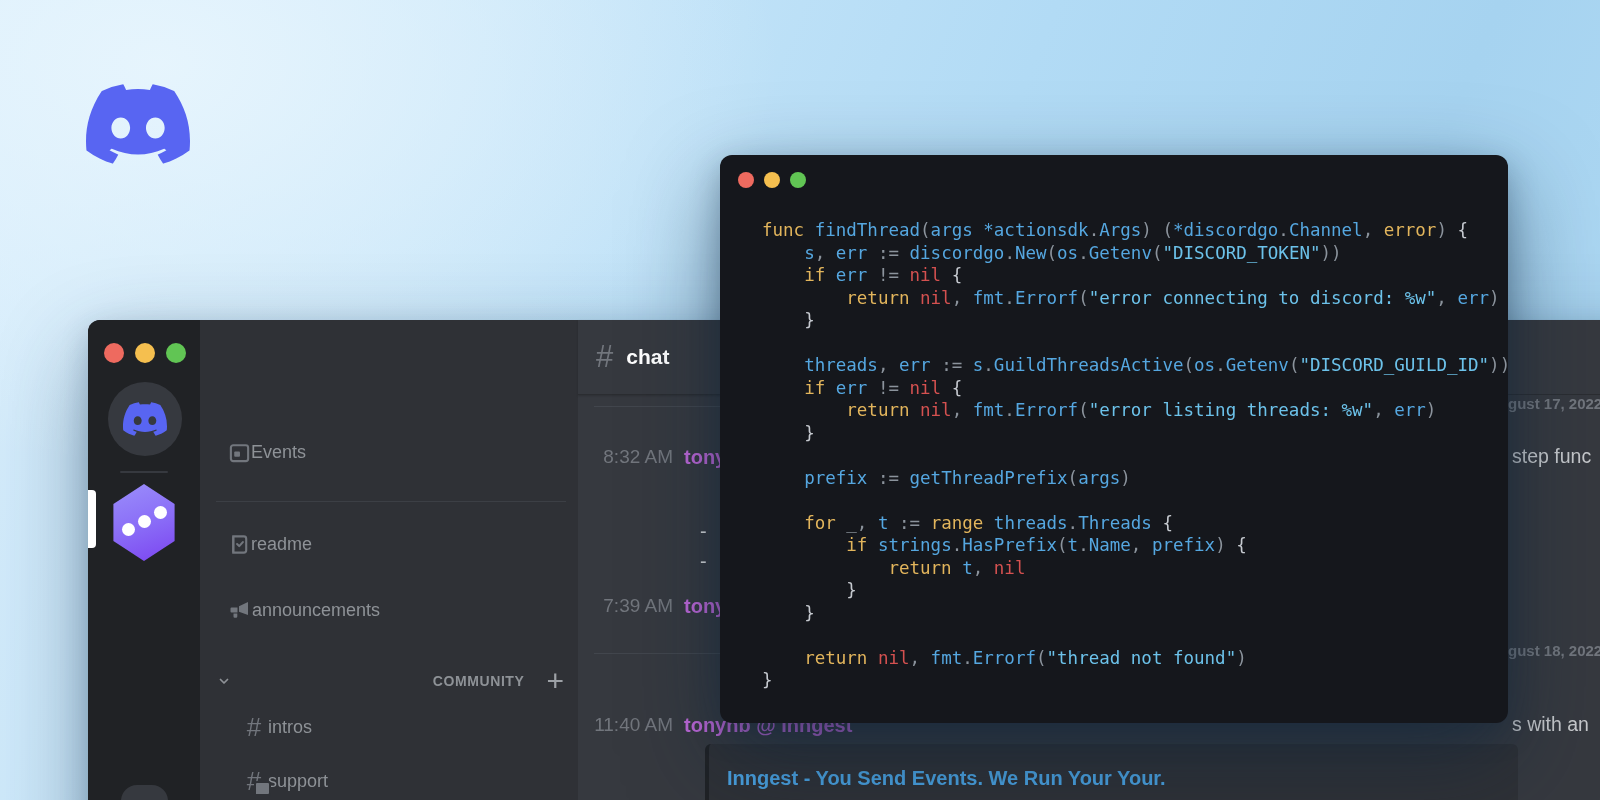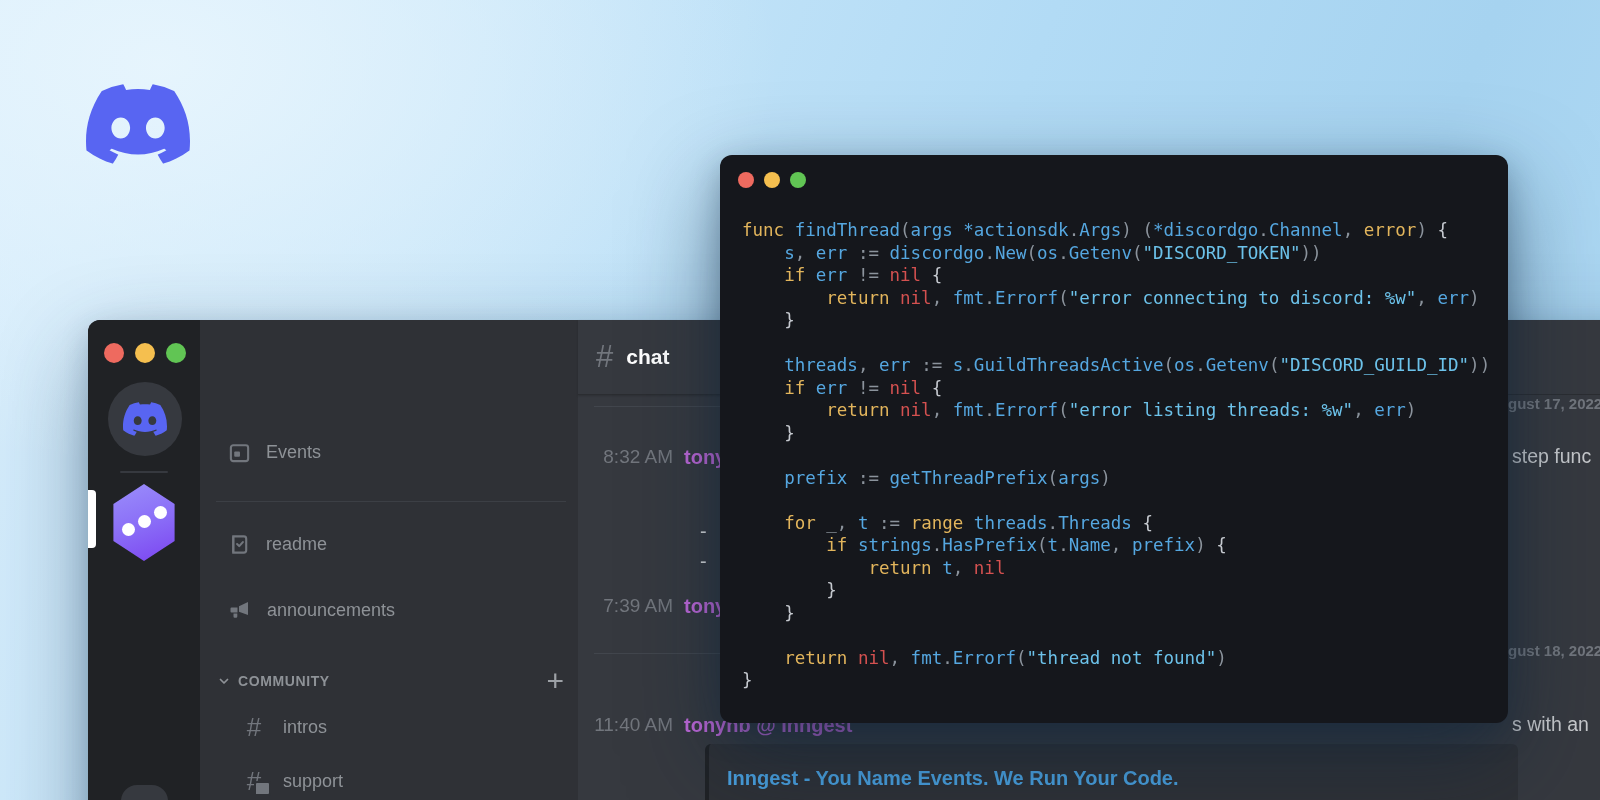--- a/index.html
+++ b/index.html
@@ -27,25 +27,25 @@
     clip-path:polygon(50% 0,95% 26%,95% 74%,50% 100%,5% 74%,5% 26%);
     background:linear-gradient(160deg,#9b8ffb 0%,#8a6df7 52%,#7b43f0 100%);}
   .hex .dot{position:absolute;width:13px;height:13px;border-radius:50%;background:#fff;}
   .hex .d1{left:12px;top:39px}.hex .d2{left:28px;top:31px}.hex .d3{left:44px;top:22px}
   .rail-peek{position:absolute;left:33px;top:465px;width:47px;height:16px;border-radius:16px 16px 0 0;background:#36393f;}
 
   .sidebar{position:absolute;left:112px;top:0;width:378px;height:100%;background:#2f3136;}
   .sb-header{height:74px;border-bottom:1px solid #26282c;box-shadow:0 1px 2px rgba(0,0,0,.18);
     display:flex;align-items:center;padding:0 18px 0 19px;box-sizing:border-box;}
   .sb-title{margin-left:11px;font-size:19px;font-weight:700;color:#fff;flex:1;white-space:nowrap;}
-  .sb-row{position:absolute;left:28px;right:14px;height:40px;display:flex;align-items:center;gap:15px;}
+  .sb-row{position:absolute;left:28px;right:14px;height:40px;display:flex;align-items:center;}
   .sb-label{font-size:18px;font-weight:500;color:#8e9297;}
   .r-events{top:112px}.r-readme{top:204px}.r-ann{top:270px}
   .sb-sep{position:absolute;left:16px;right:12px;top:181px;height:1px;background:#3c3f45;}
-  .r-cat{position:absolute;left:18px;right:14px;top:342px;height:38px;display:flex;align-items:center;gap:8px;}
+  .r-cat{position:absolute;left:18px;right:14px;top:342px;height:38px;display:flex;align-items:center;gap:22px;text-align:right;}
   .cat-label{font-size:14px;font-weight:700;letter-spacing:.6px;color:#8e9297;flex:1;}
   .r-intros{top:387px;left:40px}.r-support{top:441px;left:40px}
   .hash-glyph{font-size:26px;font-weight:500;color:#72767d;line-height:1;position:relative;width:28px;text-align:center;}
   .hash-bubble{position:absolute;right:-3px;bottom:-2px;width:13px;height:11px;background:#72767d;border:2px solid #2f3136;border-radius:3px 3px 3px 0;}
 
   .chat{position:absolute;left:490px;top:0;right:0;height:100%;background:#36393f;}
   .chat-header{height:74px;border-bottom:1px solid #2b2d31;box-shadow:0 1px 2px rgba(0,0,0,.18);
     display:flex;align-items:center;padding-left:18px;gap:13px;}
   .chat-hash{font-size:31px;font-weight:500;color:#72767d;}
   .chat-name{font-size:21px;font-weight:700;color:#fff;}
@@ -66,21 +66,21 @@
     border-left:4px solid #202225;border-radius:6px;box-sizing:border-box;padding:23px 20px 0 18px;}
   .embed-title{font-size:20px;font-weight:700;color:#4ba3e2;}
 
   
   .cwin{position:absolute;left:720px;top:155px;width:788px;height:568px;background:#15171c;border-radius:12px;
     box-shadow:0 34px 90px rgba(12,35,60,.5),0 10px 30px rgba(12,35,60,.28);}
   .clights{position:absolute;left:18px;top:17px;display:flex;gap:10px;}
   .clight{width:16px;height:16px;border-radius:50%;}
   .code{position:absolute;left:22px;top:64px;right:8px;font-family:"DejaVu Sans Mono",monospace;
     font-size:17.5px;line-height:22.5px;white-space:pre;}
-  .code div{height:22.5px;}
+  .code div{height:22.5px;margin-left:20px;}
   .tk-k{color:var(--c-k)}.tk-i{color:var(--c-i)}.tk-s{color:var(--c-s)}
   .tk-r{color:var(--c-r)}.tk-p{color:var(--c-p)}.tk-b{color:var(--c-b)}
 </style>
 </head>
 <body>
 
 <div class="canvas">
 
   <svg class="brand-logo" viewBox="0 0 24 24">
     <path id="discord-path" fill="#5865F2" d="M20.317 4.3698a19.7913 19.7913 0 00-4.8851-1.5152.0741.0741 0 00-.0785.0371c-.211.3753-.4447.8648-.6083 1.2495-1.8447-.2762-3.68-.2762-5.4868 0-.1636-.3933-.4058-.8742-.6177-1.2495a.077.077 0 00-.0785-.037 19.7363 19.7363 0 00-4.8852 1.515.0699.0699 0 00-.0321.0277C.5334 9.0458-.319 13.5799.0992 18.0578a.0824.0824 0 00.0312.0561c2.0528 1.5076 4.0413 2.4228 5.9929 3.0294a.0777.0777 0 00.0842-.0276c.4616-.6304.8731-1.2952 1.226-1.9942a.076.076 0 00-.0416-.1057c-.6528-.2476-1.2743-.5495-1.8722-.8923a.077.077 0 01-.0076-.1277c.1258-.0943.2517-.1923.3718-.2914a.0743.0743 0 01.0776-.0105c3.9278 1.7933 8.18 1.7933 12.0614 0a.0739.0739 0 01.0785.0095c.1202.099.246.1981.3728.2924a.077.077 0 01-.0066.1276 12.2986 12.2986 0 01-1.873.8914.0766.0766 0 00-.0407.1067c.3604.698.7719 1.3628 1.225 1.9932a.076.076 0 00.0842.0286c1.961-.6067 3.9495-1.5219 6.0023-3.0294a.077.077 0 00.0313-.0552c.5004-5.177-.8382-9.6739-3.5485-13.6604a.061.061 0 00-.0312-.0286zM8.02 15.3312c-1.1825 0-2.1569-1.0857-2.1569-2.419 0-1.3332.9555-2.4189 2.157-2.4189 1.2108 0 2.1757 1.0952 2.1568 2.419 0 1.3332-.9555 2.4189-2.1569 2.4189zm7.9748 0c-1.1825 0-2.1569-1.0857-2.1569-2.419 0-1.3332.9554-2.4189 2.1569-2.4189 1.2108 0 2.1757 1.0952 2.1568 2.419 0 1.3332-.946 2.4189-2.1568 2.4189z"></path>
@@ -184,21 +184,21 @@
       <div class="divline dv2"></div>
       <div class="date-chip dc2">August 18, 2022</div>
 
       <div class="msg m3">
         <span class="ts">11:40 AM</span>
         <span class="author">tonyhb @ Inngest</span>
       </div>
       <div class="frag f2">s with an</div>
 
       <div class="embed">
-        <div class="embed-title">Inngest - You Name Events. We Run Your Code.</div>
+        <div class="embed-title">Inngest - You Send Events. We Run Your Your.</div>
       </div>
     </div>
   </div>
 
   <div class="cwin" style="background: rgb(21, 23, 28);">
     <div class="clights">
       <div class="clight" id="cl0" style="background: rgb(238, 106, 95);"></div>
       <div class="clight" id="cl1" style="background: rgb(245, 191, 79);"></div>
       <div class="clight" id="cl2" style="background: rgb(97, 197, 84);"></div>
     </div>

